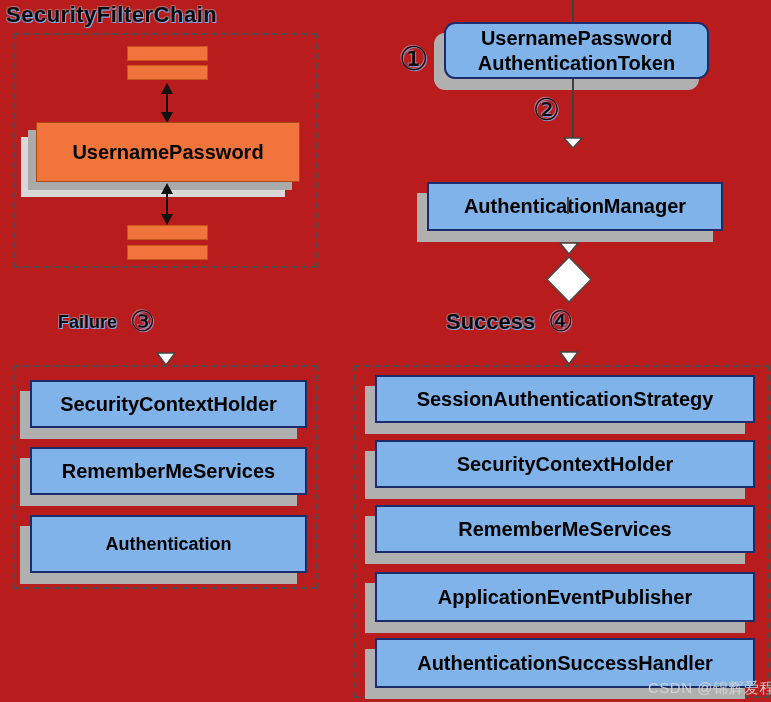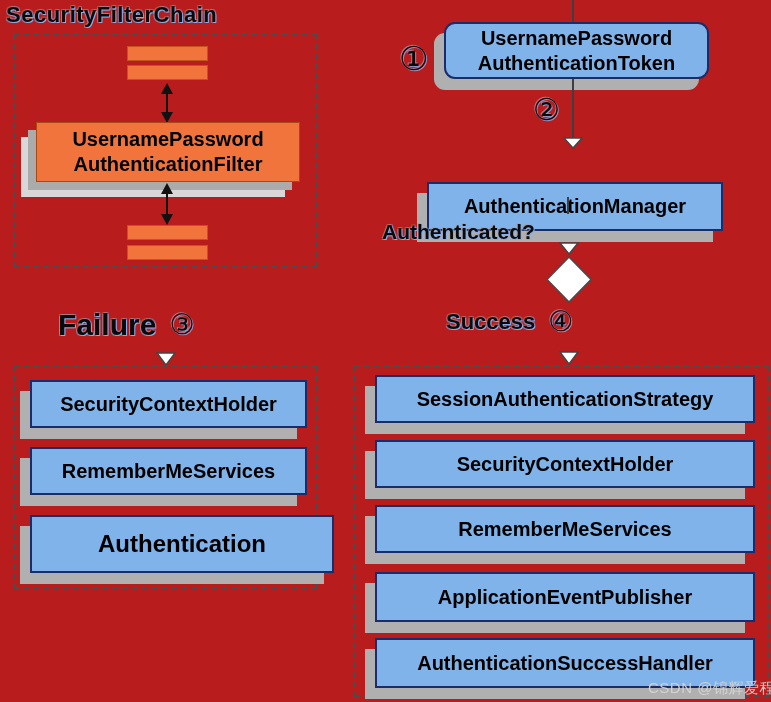--- a/index.html
+++ b/index.html
@@ -69,21 +69,20 @@
   <div class="abs bar" style="left:127px;top:65px;"></div>
 
   <svg class="abs" style="left:159px;top:83px;" width="16" height="40" viewBox="0 0 16 40">
     <line x1="8" y1="8" x2="8" y2="32" stroke="#111" stroke-width="2"></line>
     <polygon points="8,0 2,11 14,11" fill="#111"></polygon>
     <polygon points="8,40 2,29 14,29" fill="#111"></polygon>
   </svg>
 
   <div class="abs orange-box">
     <span>UsernamePassword</span>
-    <span>AuthenticationFilter</span>
   </div>
 
   <svg class="abs" style="left:159px;top:183px;" width="16" height="42" viewBox="0 0 16 42">
     <line x1="8" y1="8" x2="8" y2="34" stroke="#111" stroke-width="2"></line>
     <polygon points="8,0 2,11 14,11" fill="#111"></polygon>
     <polygon points="8,42 2,31 14,31" fill="#111"></polygon>
   </svg>
 
   <div class="abs bar" style="left:127px;top:225px;"></div>
   <div class="abs bar" style="left:127px;top:245px;"></div>
@@ -102,32 +101,31 @@
   <svg class="abs" style="left:563px;top:137px;" width="20" height="12" viewBox="0 0 20 12">
     <polygon points="1,1 19,1 10,11" fill="#ffffff" stroke="#444" stroke-width="1.4"></polygon>
   </svg>
 
   <div class="abs blue-box" style="left:427px;top:148px;width:296px;height:49px;margin-top:34px;">
     <span>AuthenticationManager</span>
   </div>
 
   <div class="abs vline" style="left:567px;top:197px;height:17px;"></div>
 
-  <div class="abs glow" style="left:382px;top:220px;font-size:21px;">Authenticated?</div>
 
   <svg class="abs" style="left:559px;top:242px;" width="20" height="13" viewBox="0 0 20 13">
     <polygon points="1,1 19,1 10,12" fill="#ffffff" stroke="#444" stroke-width="1.4"></polygon>
   </svg>
 
   <svg class="abs" style="left:546px;top:256px;" width="46" height="47" viewBox="0 0 46 47">
     <polygon points="23,1 45,23.5 23,46 1,23.5" fill="#ffffff" stroke="#4a4a4a" stroke-width="1.6"></polygon>
   </svg>
 
   <div class="abs label-row" style="left:58px;top:308px;">
-    <div class="glow" style="font-size:30px;">Failure</div>
+    <div class="glow" style="font-size:18px;">Failure</div>
     <div class="badge" style="font-size:28px;">③</div>
   </div>
   <div class="abs label-row" style="left:446px;top:308px;">
     <div class="glow" style="font-size:22px;">Success</div>
     <div class="badge" style="font-size:28px;">④</div>
   </div>
 
   <svg class="abs" style="left:156px;top:352px;" width="20" height="14" viewBox="0 0 20 14">
     <polygon points="1,1 19,1 10,13" fill="#ffffff" stroke="#444" stroke-width="1.4"></polygon>
   </svg>
@@ -136,21 +134,21 @@
   </svg>
 
   <div class="abs dashed-box" style="left:13px;top:365px;width:304px;height:224px;"></div>
 
   <div class="abs blue-box" style="left:30px;top:380px;width:277px;height:48px;">
     <span>SecurityContextHolder</span>
   </div>
   <div class="abs blue-box" style="left:30px;top:447px;width:277px;height:48px;">
     <span>RememberMeServices</span>
   </div>
-  <div class="abs blue-box" style="left:30px;top:515px;width:304px;height:58px;font-size:24px;line-height:24px;">
+  <div class="abs blue-box" style="left:30px;top:515px;width:277px;height:58px;font-size:18px;line-height:24px;">
     <span>Authentication</span>
   </div>
 
   <div class="abs dashed-box" style="left:353px;top:365px;width:416px;height:333px;"></div>
 
   <div class="abs blue-box" style="left:375px;top:375px;width:380px;height:48px;">
     <span>SessionAuthenticationStrategy</span>
   </div>
   <div class="abs blue-box" style="left:375px;top:440px;width:380px;height:48px;">
     <span>SecurityContextHolder</span>

